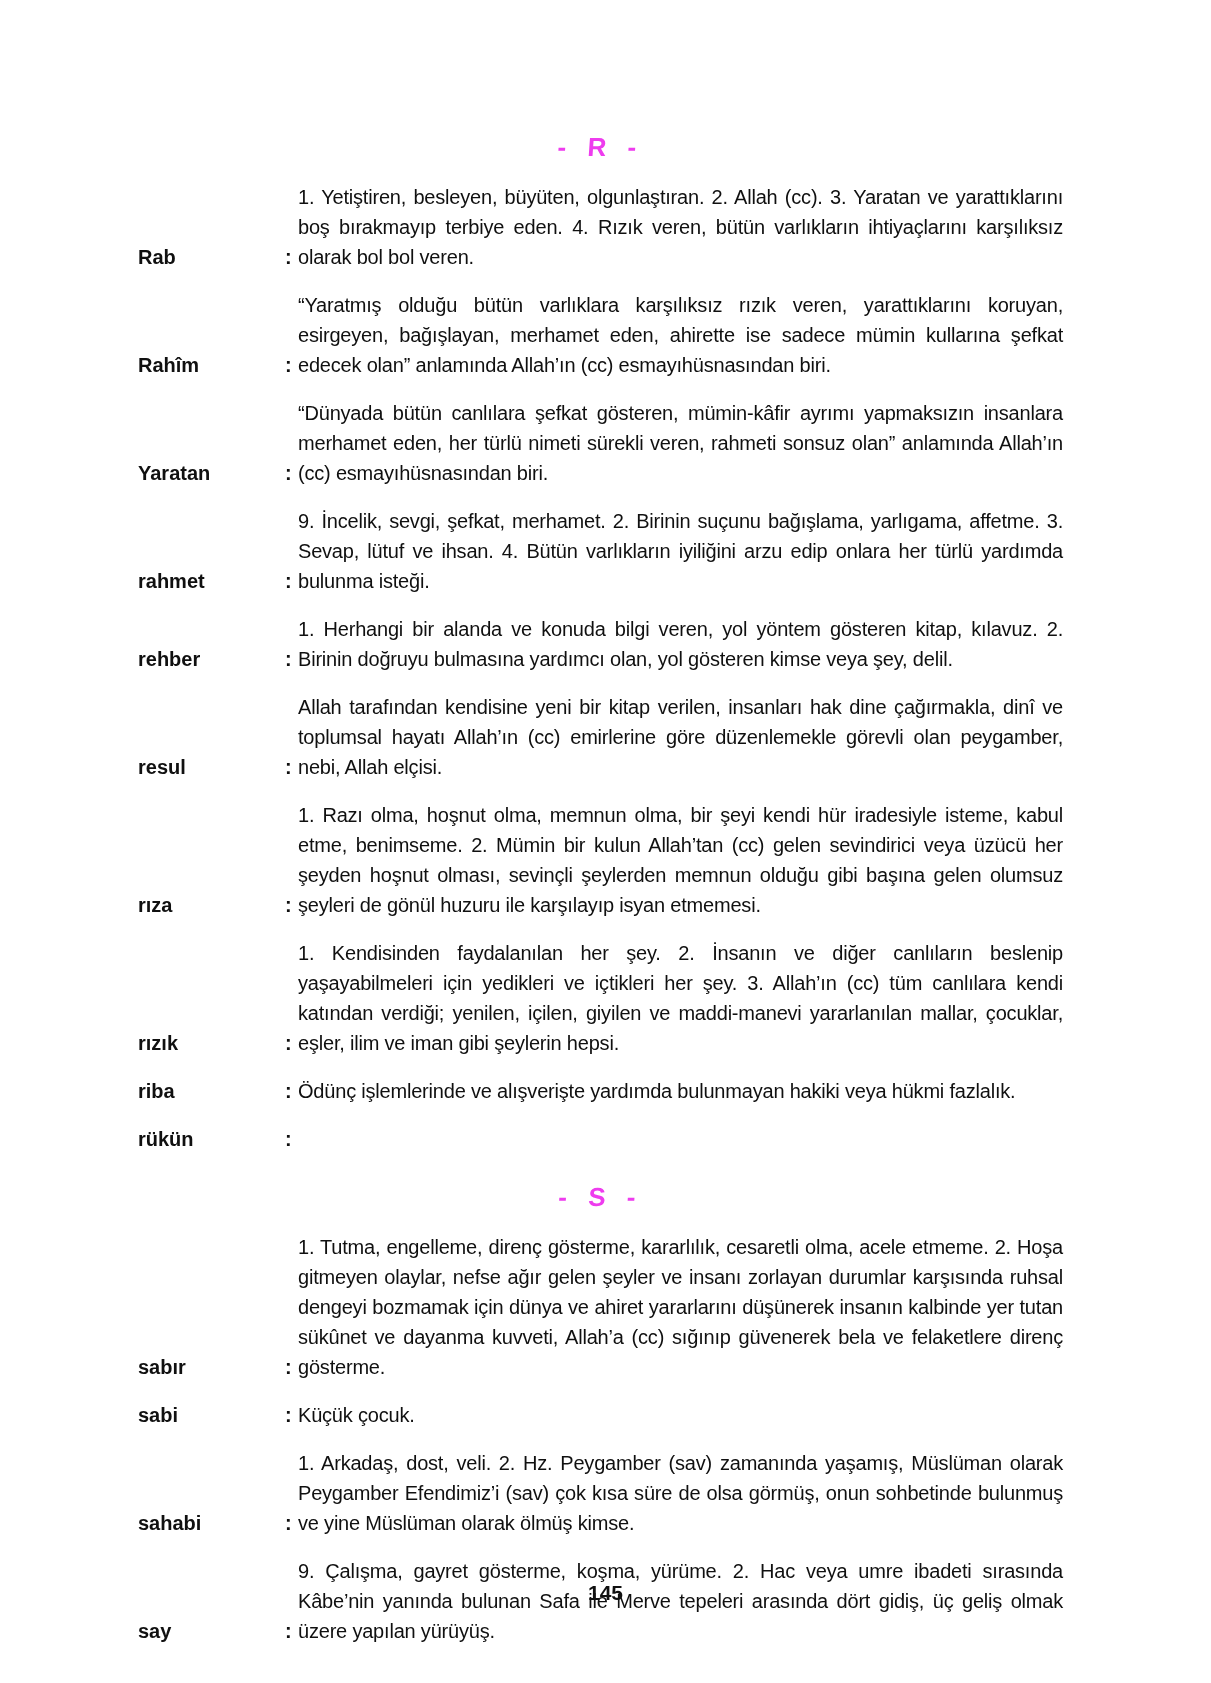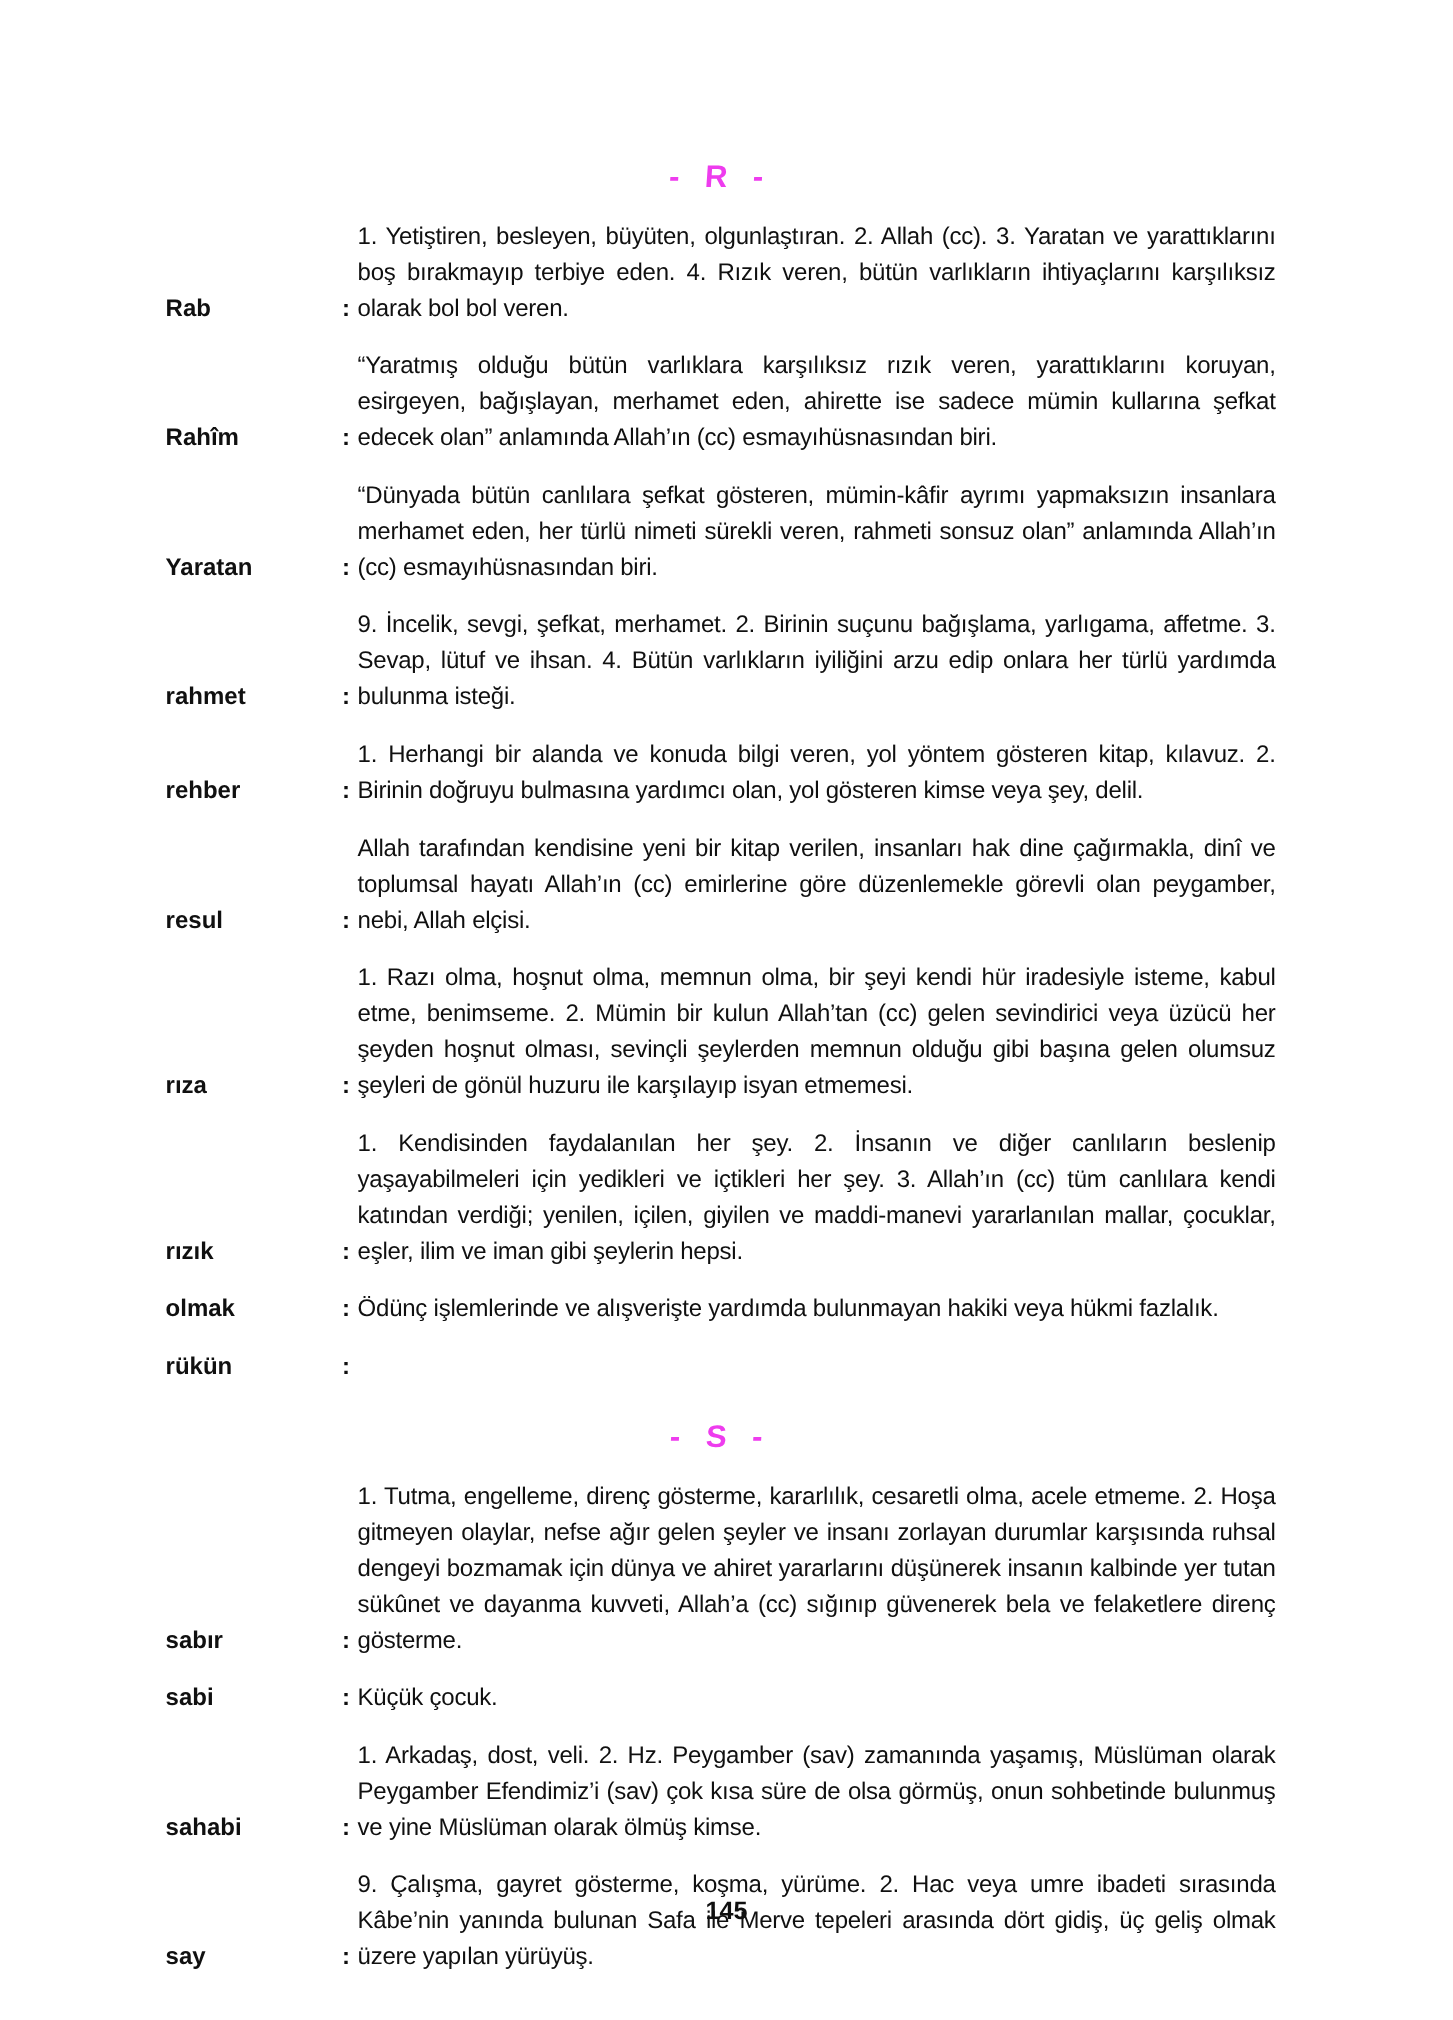--- a/index.html
+++ b/index.html
@@ -107,21 +107,21 @@
         <div class="term">rıza</div>
         <span class="colon">:</span>
         <span class="def-text">1. Razı olma, hoşnut olma, memnun olma, bir şeyi kendi hür iradesiyle isteme, kabul etme, benimseme. 2. Mümin bir kulun Allah’tan (cc) gelen sevindirici veya üzücü her şeyden hoşnut olması, sevinçli şeylerden memnun olduğu gibi başına gelen olumsuz şeyleri de gönül huzuru ile karşılayıp isyan etmemesi.</span>
       </div>
       <div class="entry">
         <div class="term">rızık</div>
         <span class="colon">:</span>
         <span class="def-text">1. Kendisinden faydalanılan her şey. 2. İnsanın ve diğer canlıların beslenip yaşayabilmeleri için yedikleri ve içtikleri her şey. 3. Allah’ın (cc) tüm canlılara kendi katından verdiği; yenilen, içilen, giyilen ve maddi-manevi yararlanılan mallar, çocuklar, eşler, ilim ve iman gibi şeylerin hepsi.</span>
       </div>
       <div class="entry">
-        <div class="term">olmak</div>
+        <div class="term">riba</div>
         <span class="colon">:</span>
         <span class="def-text">Ödünç işlemlerinde ve alışverişte yardımda bulunmayan hakiki veya hükmi fazlalık.</span>
       </div>
       <div class="entry">
         <div class="term">rükün</div>
         <span class="colon">:</span>
       </div>
       <div class="section-letter">- S -</div>
       <div class="entry">
         <div class="term">sabır</div>

